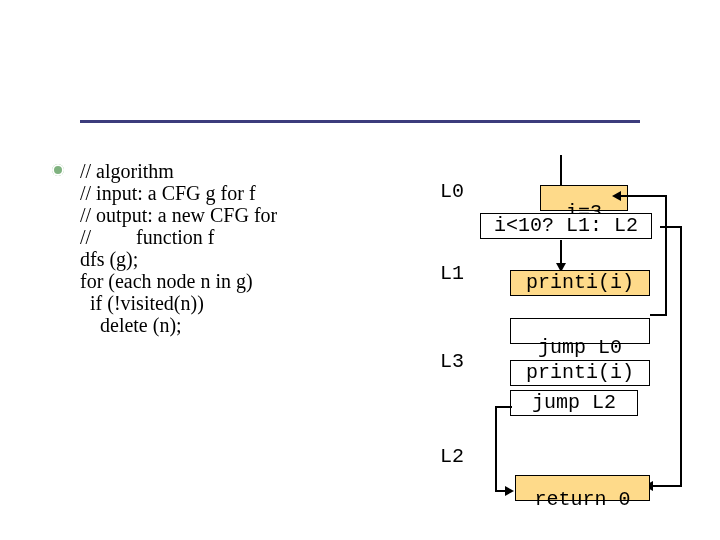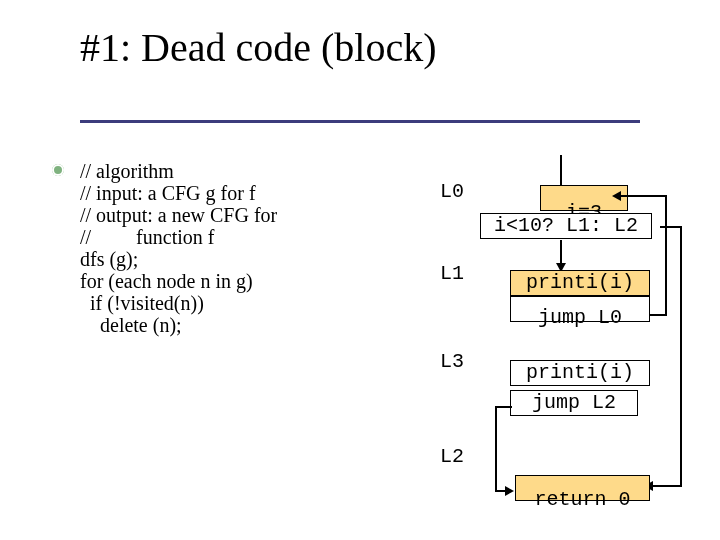--- a/index.html
+++ b/index.html
@@ -12,21 +12,21 @@
   .box{position:absolute;border:1.5px solid #000;background:#fff;font-family:"Courier New",monospace;font-size:20px;text-align:center;line-height:1.1;box-sizing:border-box}
   .yellow{background:#feda8a}
   .arrow{position:absolute;background:#000}
   .arrowhead{position:absolute;width:0;height:0}
   .down{border-left:5px solid transparent;border-right:5px solid transparent;border-top:9px solid #000}
 </style>
 </head>
 <body>
 
 <div class="title">
-  <span>#1: Dead code (block)</span><br>
+  <br>
 </div>
 <div class="title-underline"></div>
 
 <div class="bullet"></div>
 <div class="code">// algorithm
 // input: a CFG g for f
 // output: a new CFG for
 //         function f
 dfs (g);
 for (each node n in g)
@@ -38,21 +38,21 @@
 
 <div class="lbl" style="left:440px;top:180px">L0</div>
 <div class="box yellow" style="left:540px;top:185px;width:88px;height:26px;padding-top:16px">i=3</div>
 <div class="box" style="left:480px;top:213px;width:172px;height:26px;padding-top:1px">i&lt;10? L1: L2</div>
 
 <div class="arrow" style="left:560px;top:240px;width:2px;height:25px"></div>
 <div class="arrowhead down" style="left:556px;top:263px"></div>
 
 <div class="lbl" style="left:440px;top:262px">L1</div>
 <div class="box yellow" style="left:510px;top:270px;width:140px;height:26px;padding-top:1px">printi(i)</div>
-<div class="box" style="left:510px;top:296px;width:140px;height:26px;padding-top:10px">jump L0</div>
+<div class="box" style="left:510px;top:318px;width:140px;height:26px;padding-top:18px">jump L0</div>
 
 <div class="arrow" style="left:665px;top:195px;width:2px;height:120px"></div>
 <div class="arrow" style="left:650px;top:314px;width:17px;height:2px"></div>
 <div class="arrow" style="left:618px;top:195px;width:49px;height:2px"></div>
 <div class="arrowhead" style="left:612px;top:191px;border-top:5px solid transparent;border-bottom:5px solid transparent;border-right:9px solid #000"></div>
 
 <div class="arrow" style="left:680px;top:226px;width:2px;height:260px"></div>
 <div class="arrow" style="left:660px;top:226px;width:22px;height:2px"></div>
 <div class="arrow" style="left:650px;top:485px;width:32px;height:2px"></div>
 <div class="arrowhead" style="left:644px;top:481px;border-top:5px solid transparent;border-bottom:5px solid transparent;border-right:9px solid #000"></div>

